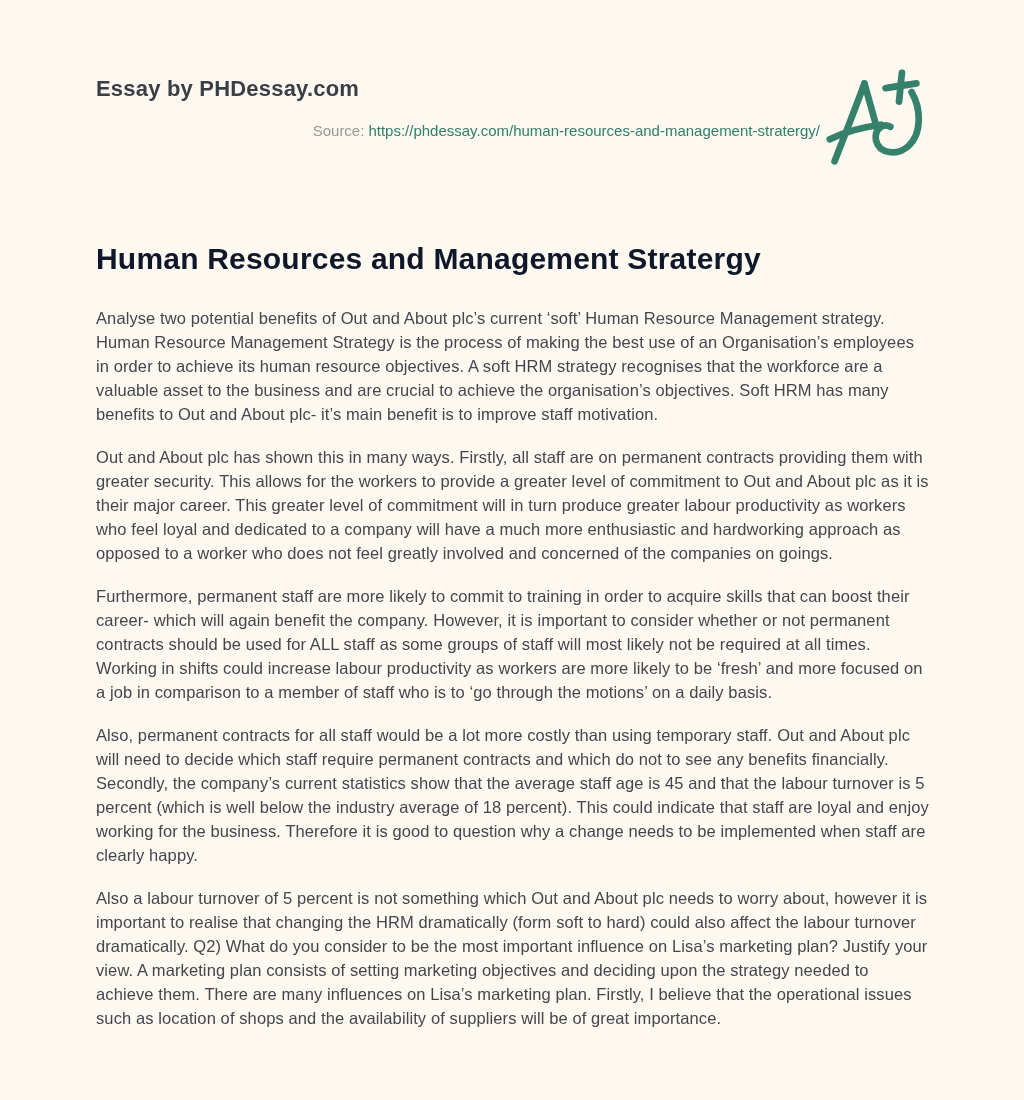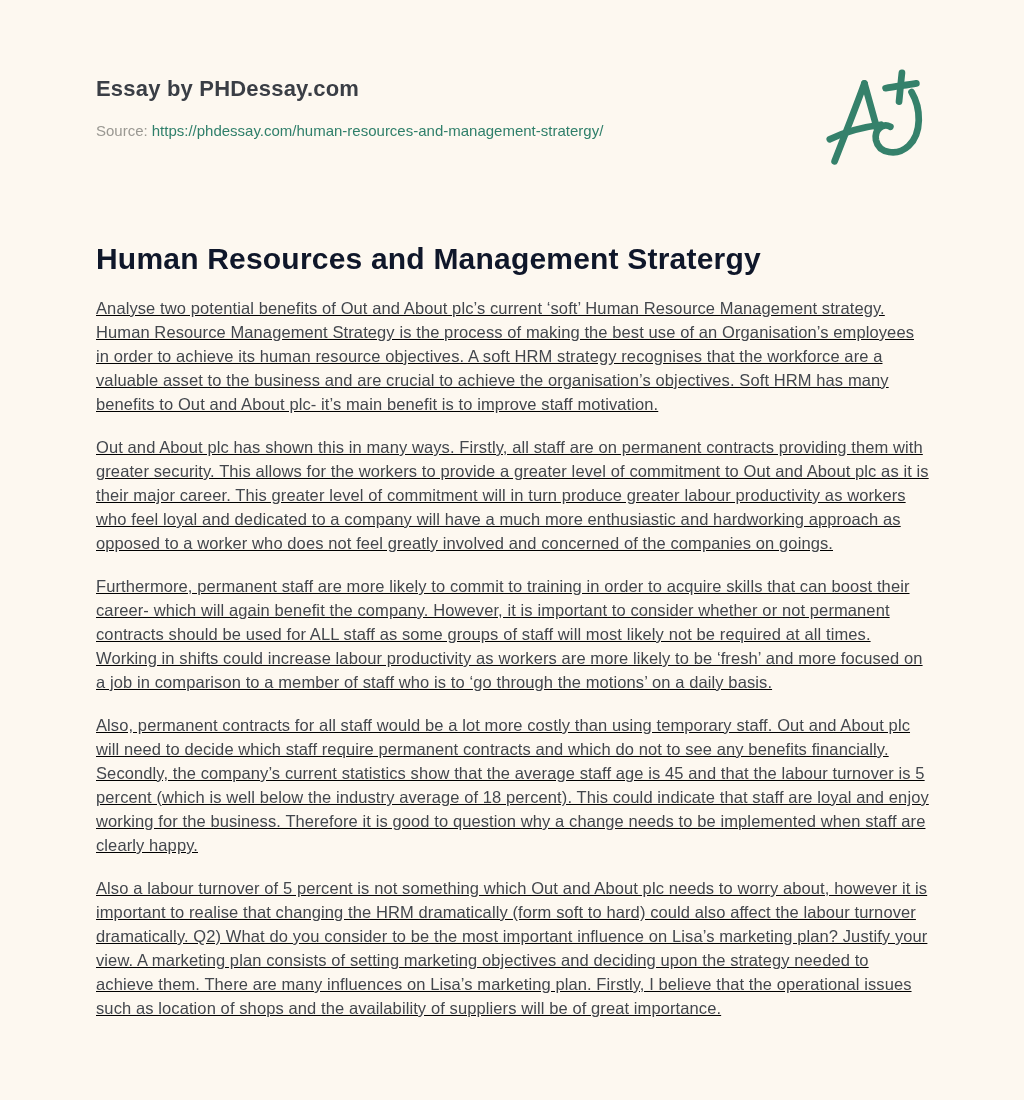--- a/index.html
+++ b/index.html
@@ -24,40 +24,41 @@
   .byline {
     font-size: 22px;
     font-weight: 700;
     color: #3a3e45;
     letter-spacing: 0.2px;
   }
   .source-line {
     margin-top: 20px;
     font-size: 15px;
     color: #9a9892;
+    text-align: right;
   }
   .source-line a {
     color: #2f7f6a;
     text-decoration: none;
     margin-left: 4px;
   }
   .logo-box {
     width: 110px;
     height: 100px;
     margin-top: -8px;
     flex: 0 0 auto;
   }
   .title {
     margin-top: 74px;
     font-size: 30px;
     font-weight: 700;
     color: #0f172a;
     letter-spacing: 0.2px;
   }
-  .essay-body { margin-top: 20px; text-decoration: underline; }
+  .essay-body { margin-top: 30px; }
   .essay-body p {
     font-size: 16.5px;
     line-height: 24px;
     color: #43474d;
     margin-bottom: 19px;
     letter-spacing: 0.1px;
   }
 </style>
 </head>
 <body>

